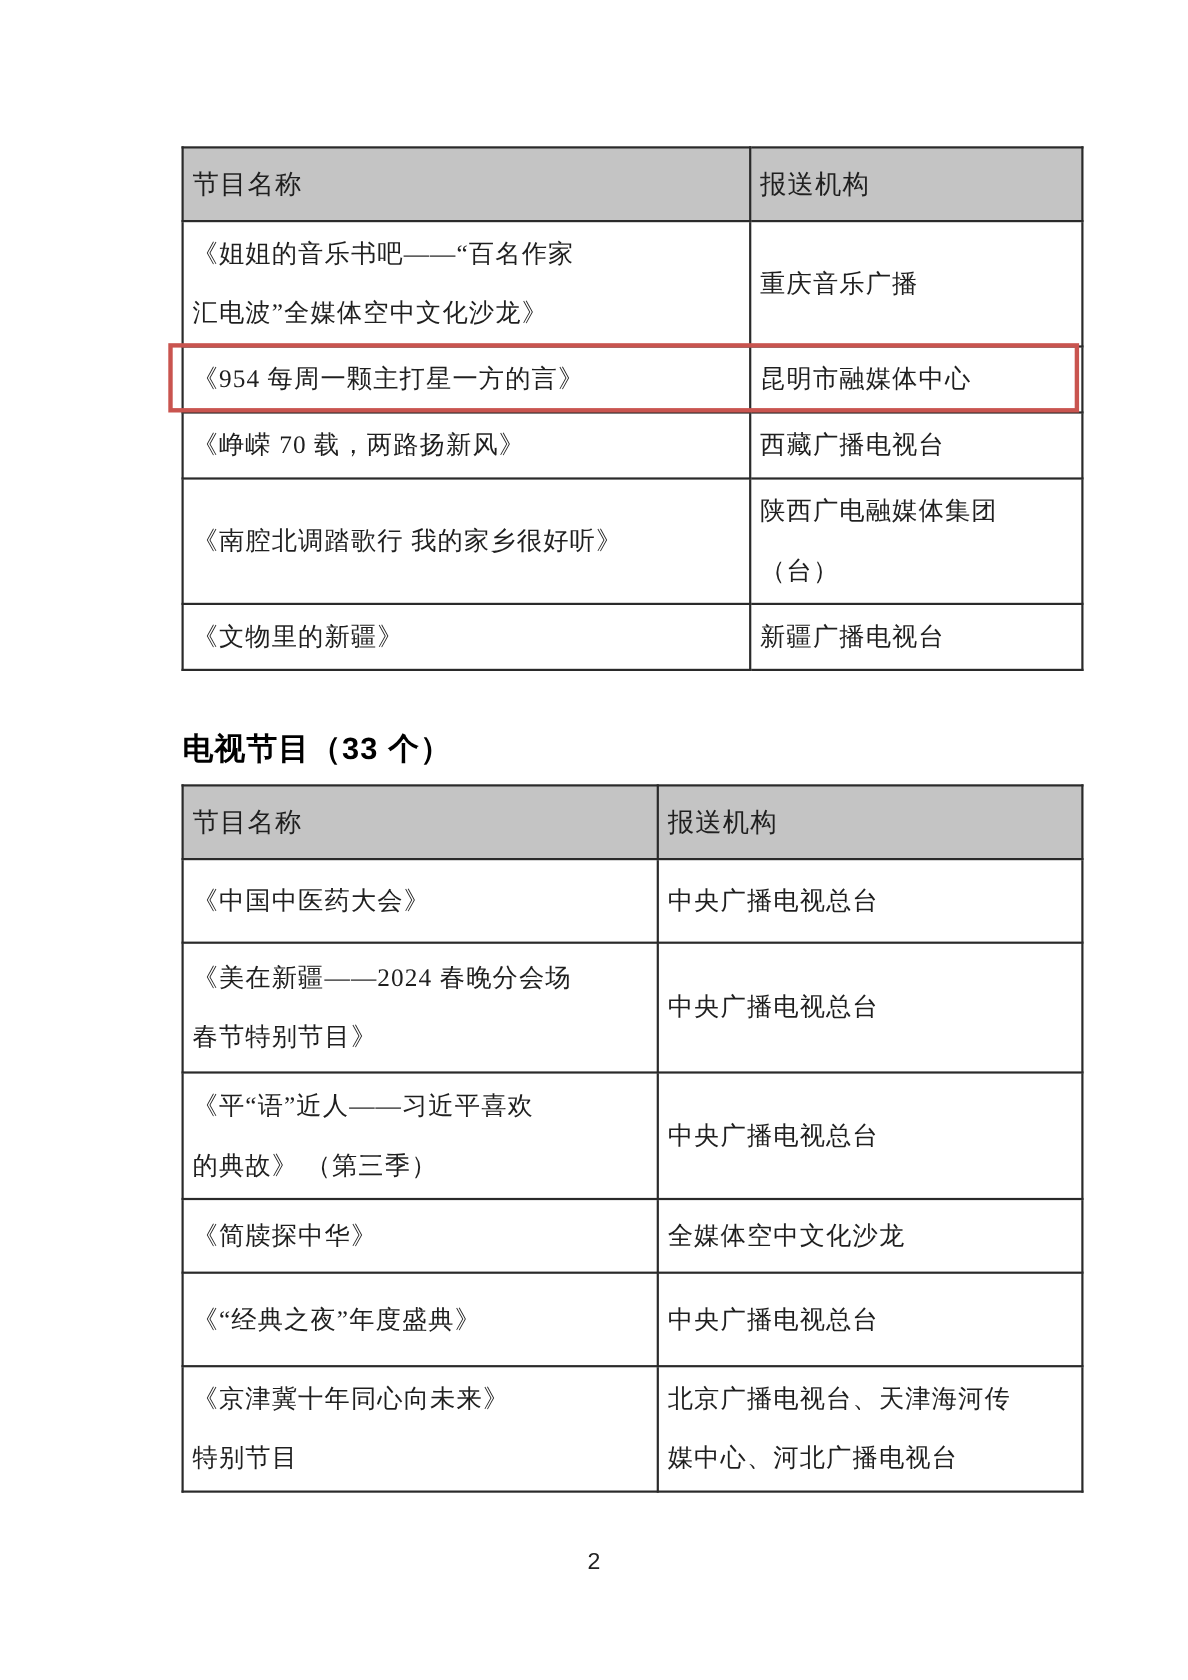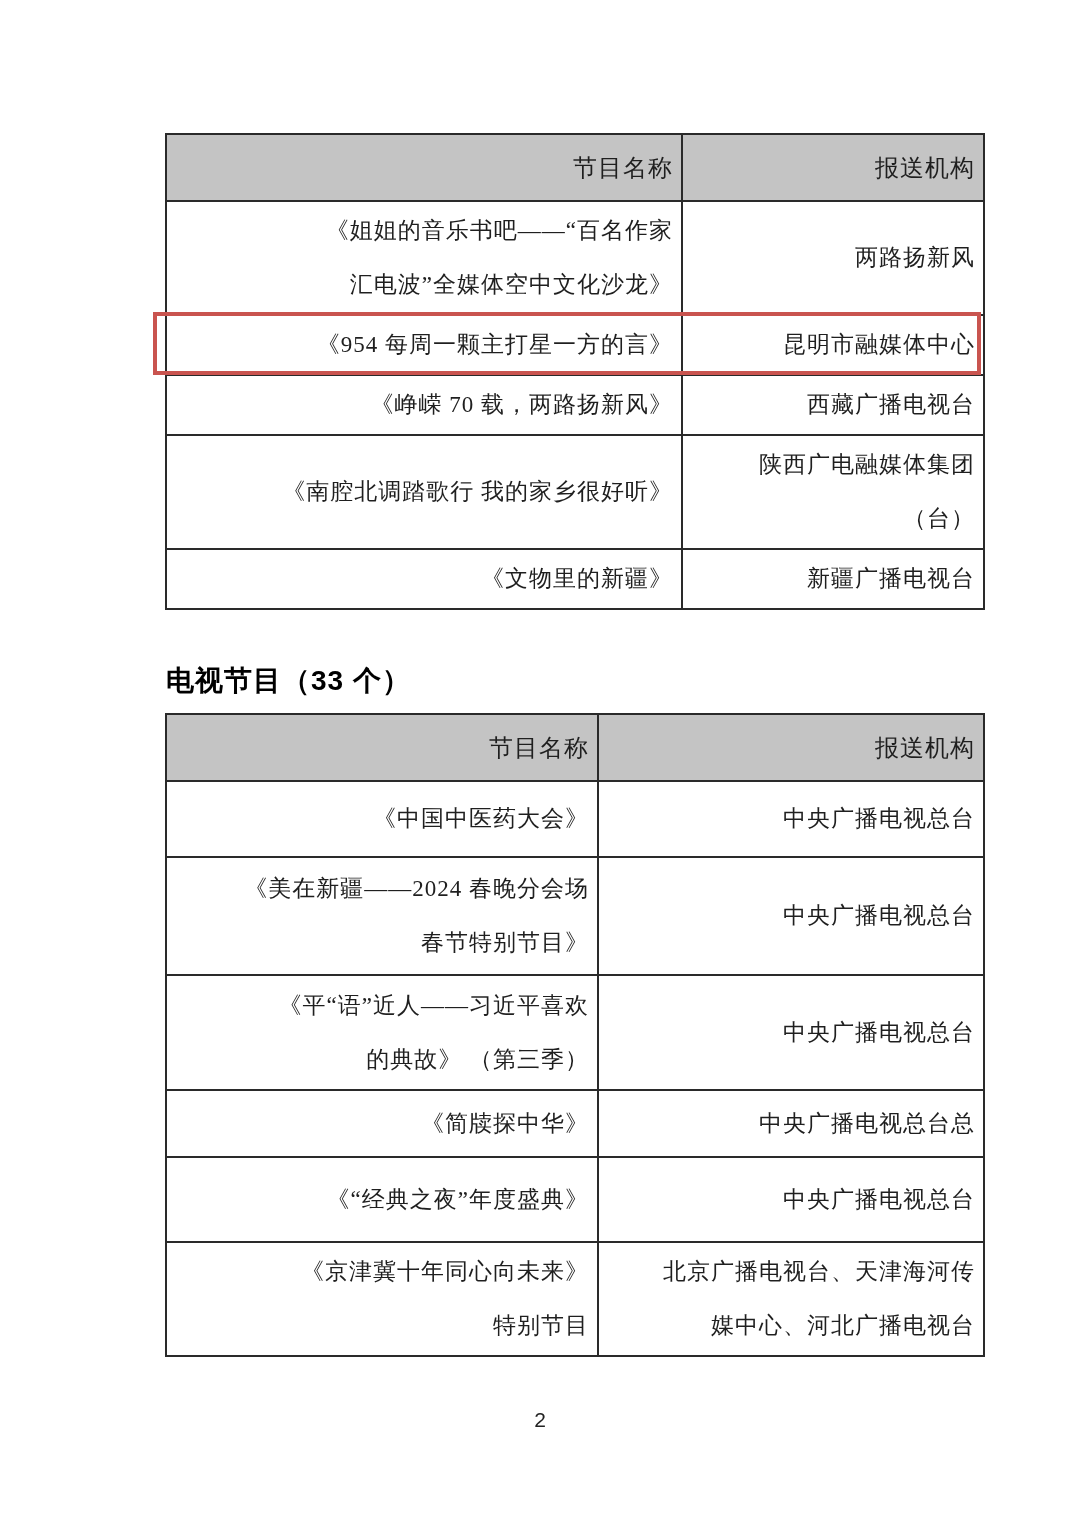--- a/index.html
+++ b/index.html
@@ -14,21 +14,21 @@
   .page{position:absolute;inset:0;}
 
   table.doc-table{
     position:absolute;
     border-collapse:collapse;
     table-layout:fixed;
     width:818px;
   }
   .doc-table td,.doc-table th{
     border:2px solid #2a2a2a;
-    text-align:right;
+    text-align:left;
     vertical-align:middle;
     font-size:23px;
     font-weight:normal;
     padding:2px 8px;
     box-sizing:border-box;
   }
   .doc-table th{
     background:#c4c4c4;
     font-size:24px;
   }
@@ -88,21 +88,21 @@
       <th>
             <span class="cell-text">报送机构</span>
           </th>
     </tr>
     <tr style="height:100px">
       <td>
             <span class="cell-text">《姐姐的音乐书吧——“百名作家
 汇电波”全媒体空中文化沙龙》</span>
           </td>
       <td>
-            <span class="cell-text">两路扬新风</span>
+            <span class="cell-text">重庆音乐广播</span>
           </td>
     </tr>
     <tr style="height:54px">
       <td>
             <span class="cell-text">《954 每周一颗主打星一方的言》</span>
           </td>
       <td>
             <span class="cell-text">昆明市融媒体中心</span>
           </td>
     </tr>
@@ -176,21 +176,21 @@
           </td>
       <td>
             <span class="cell-text">中央广播电视总台</span>
           </td>
     </tr>
     <tr style="height:67px">
       <td>
             <span class="cell-text">《简牍探中华》</span>
           </td>
       <td>
-            <span class="cell-text">中央广播电视总台总</span>
+            <span class="cell-text">全媒体空中文化沙龙</span>
           </td>
     </tr>
     <tr style="height:85px">
       <td>
             <span class="cell-text">《“经典之夜”年度盛典》</span>
           </td>
       <td>
             <span class="cell-text">中央广播电视总台</span>
           </td>
     </tr>

